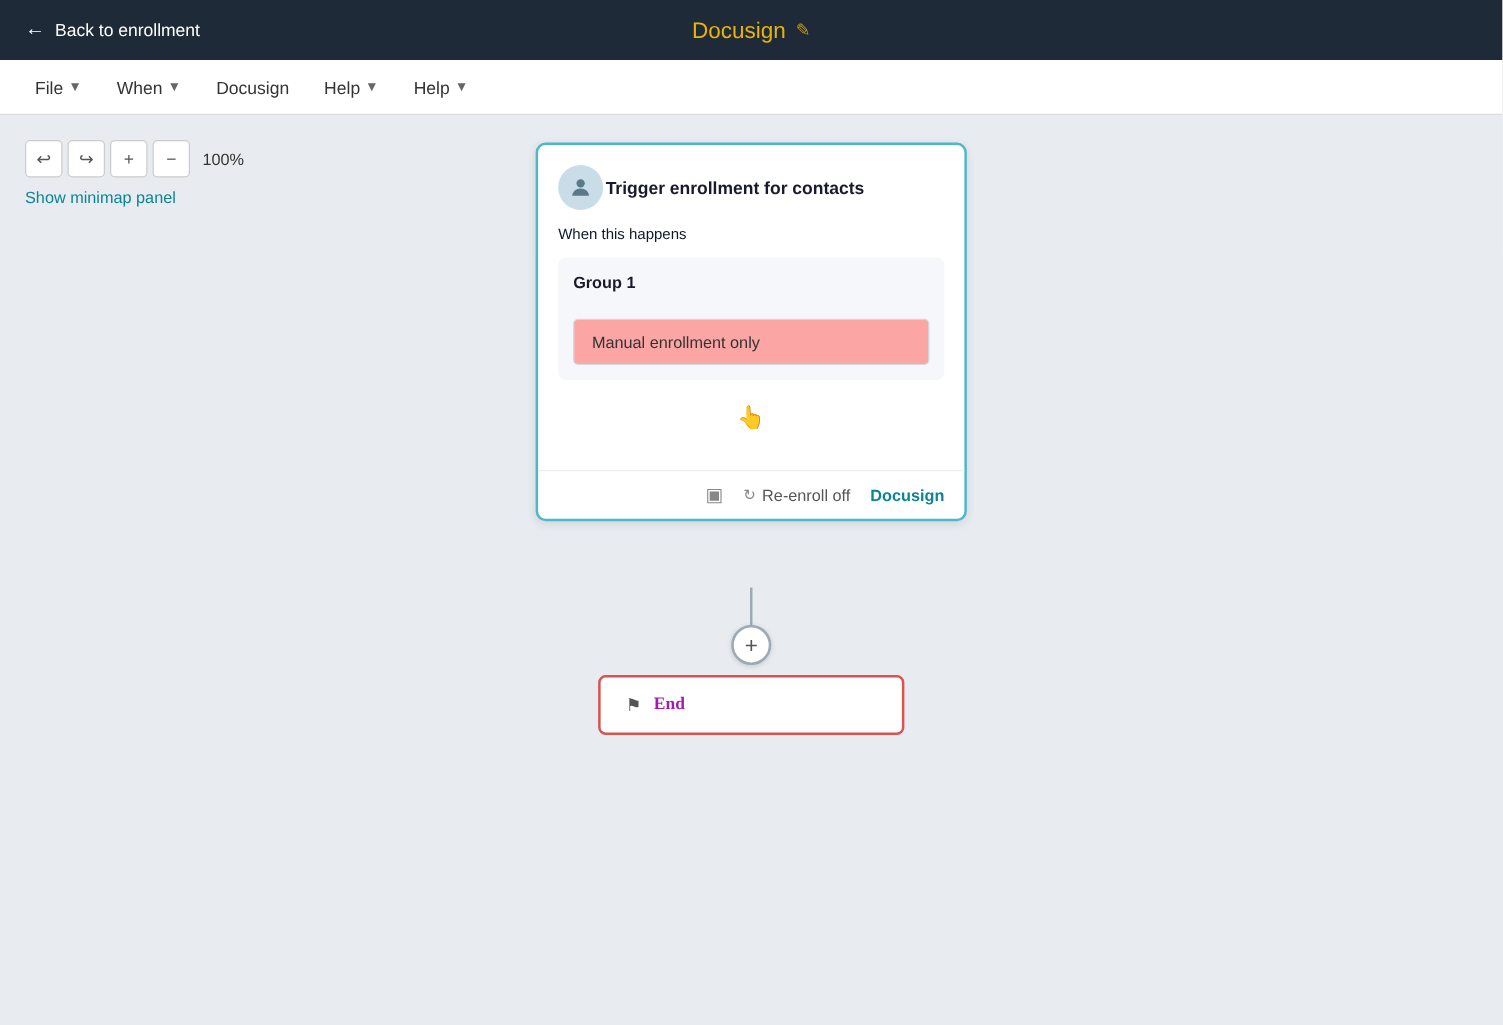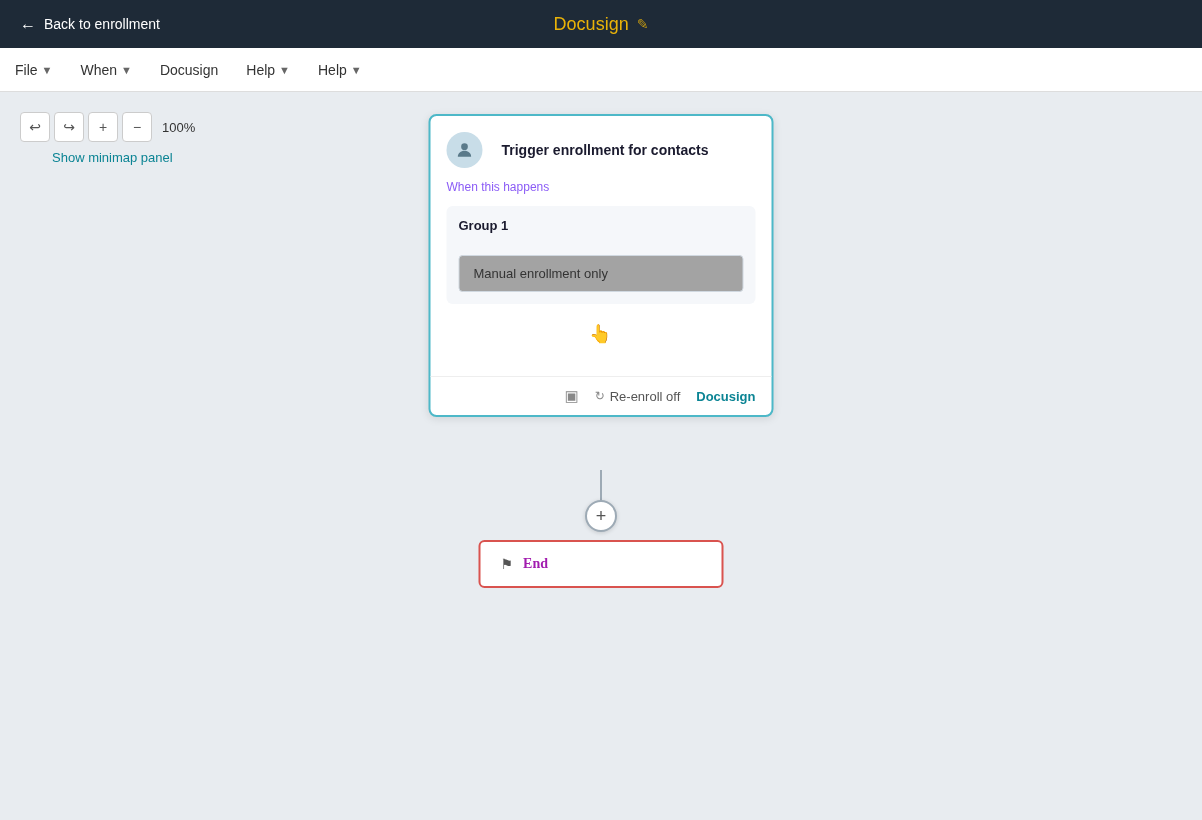--- a/index.html
+++ b/index.html
@@ -45,21 +45,21 @@
     }
 
     
     .menubar {
       width: 100%;
       height: 44px;
       background: #fff;
       border-bottom: 1px solid #ddd;
       display: flex;
       align-items: center;
-      padding: 0 3px;
+      padding: 0 16px;
       gap: 4px;
     }
     .menu-item {
       padding: 6px 12px;
       font-size: 14px;
       color: #333;
       cursor: pointer;
       border-radius: 4px;
       display: flex;
       align-items: center;
@@ -105,40 +105,39 @@
       padding: 0 6px;
     }
     .show-minimap {
       position: absolute;
       top: 58px;
       left: 20px;
       font-size: 13px;
       color: #0b8494;
       cursor: pointer;
       text-decoration: none;
-      margin-left: 32px;
     }
 
     
     .workflow-card {
       position: absolute;
       top: 22px;
       left: 50%;
       transform: translateX(-50%);
       width: 345px;
       background: #fff;
       border: 2px solid #4db8c8;
       border-radius: 8px;
       box-shadow: 0 2px 8px rgba(0,0,0,0.1);
     }
     .card-header {
       padding: 16px 16px 12px 16px;
       display: flex;
       align-items: center;
-      gap: 19px;
+      gap: 2px;
       border-bottom: none;
     }
     .card-avatar {
       width: 36px;
       height: 36px;
       border-radius: 50%;
       background: #c8dde8;
       display: flex;
       align-items: center;
       justify-content: center;
@@ -146,39 +145,39 @@
     }
     .card-avatar svg { width: 20px; height: 20px; fill: #5a7a8a; }
     .card-title {
       font-size: 14px;
       font-weight: 600;
       color: #1a1a2e;
     }
     .when-this-happens {
       padding: 0 16px 12px 16px;
       font-size: 12px;
-      color: #8b5cf6;
+      color: #0f172a;
       font-weight: 500;
     }
     .card-body {
       padding: 0 16px 12px 16px;
     }
     .group-box {
       background: #f5f7fa;
       border-radius: 6px;
       padding: 12px;
     }
     .group-label {
       font-size: 13px;
       font-weight: 700;
       color: #1a1a2e;
       margin-bottom: 22px;
     }
     .enrollment-box {
-      background: #a3a3a3;
+      background: #fca5a5;
       border: 1px solid #d0d8e0;
       border-radius: 4px;
       padding: 10px 14px;
       font-size: 13px;
       color: #333;
     }
     .card-spacer {
       height: 60px;
       display: flex;
       align-items: center;

